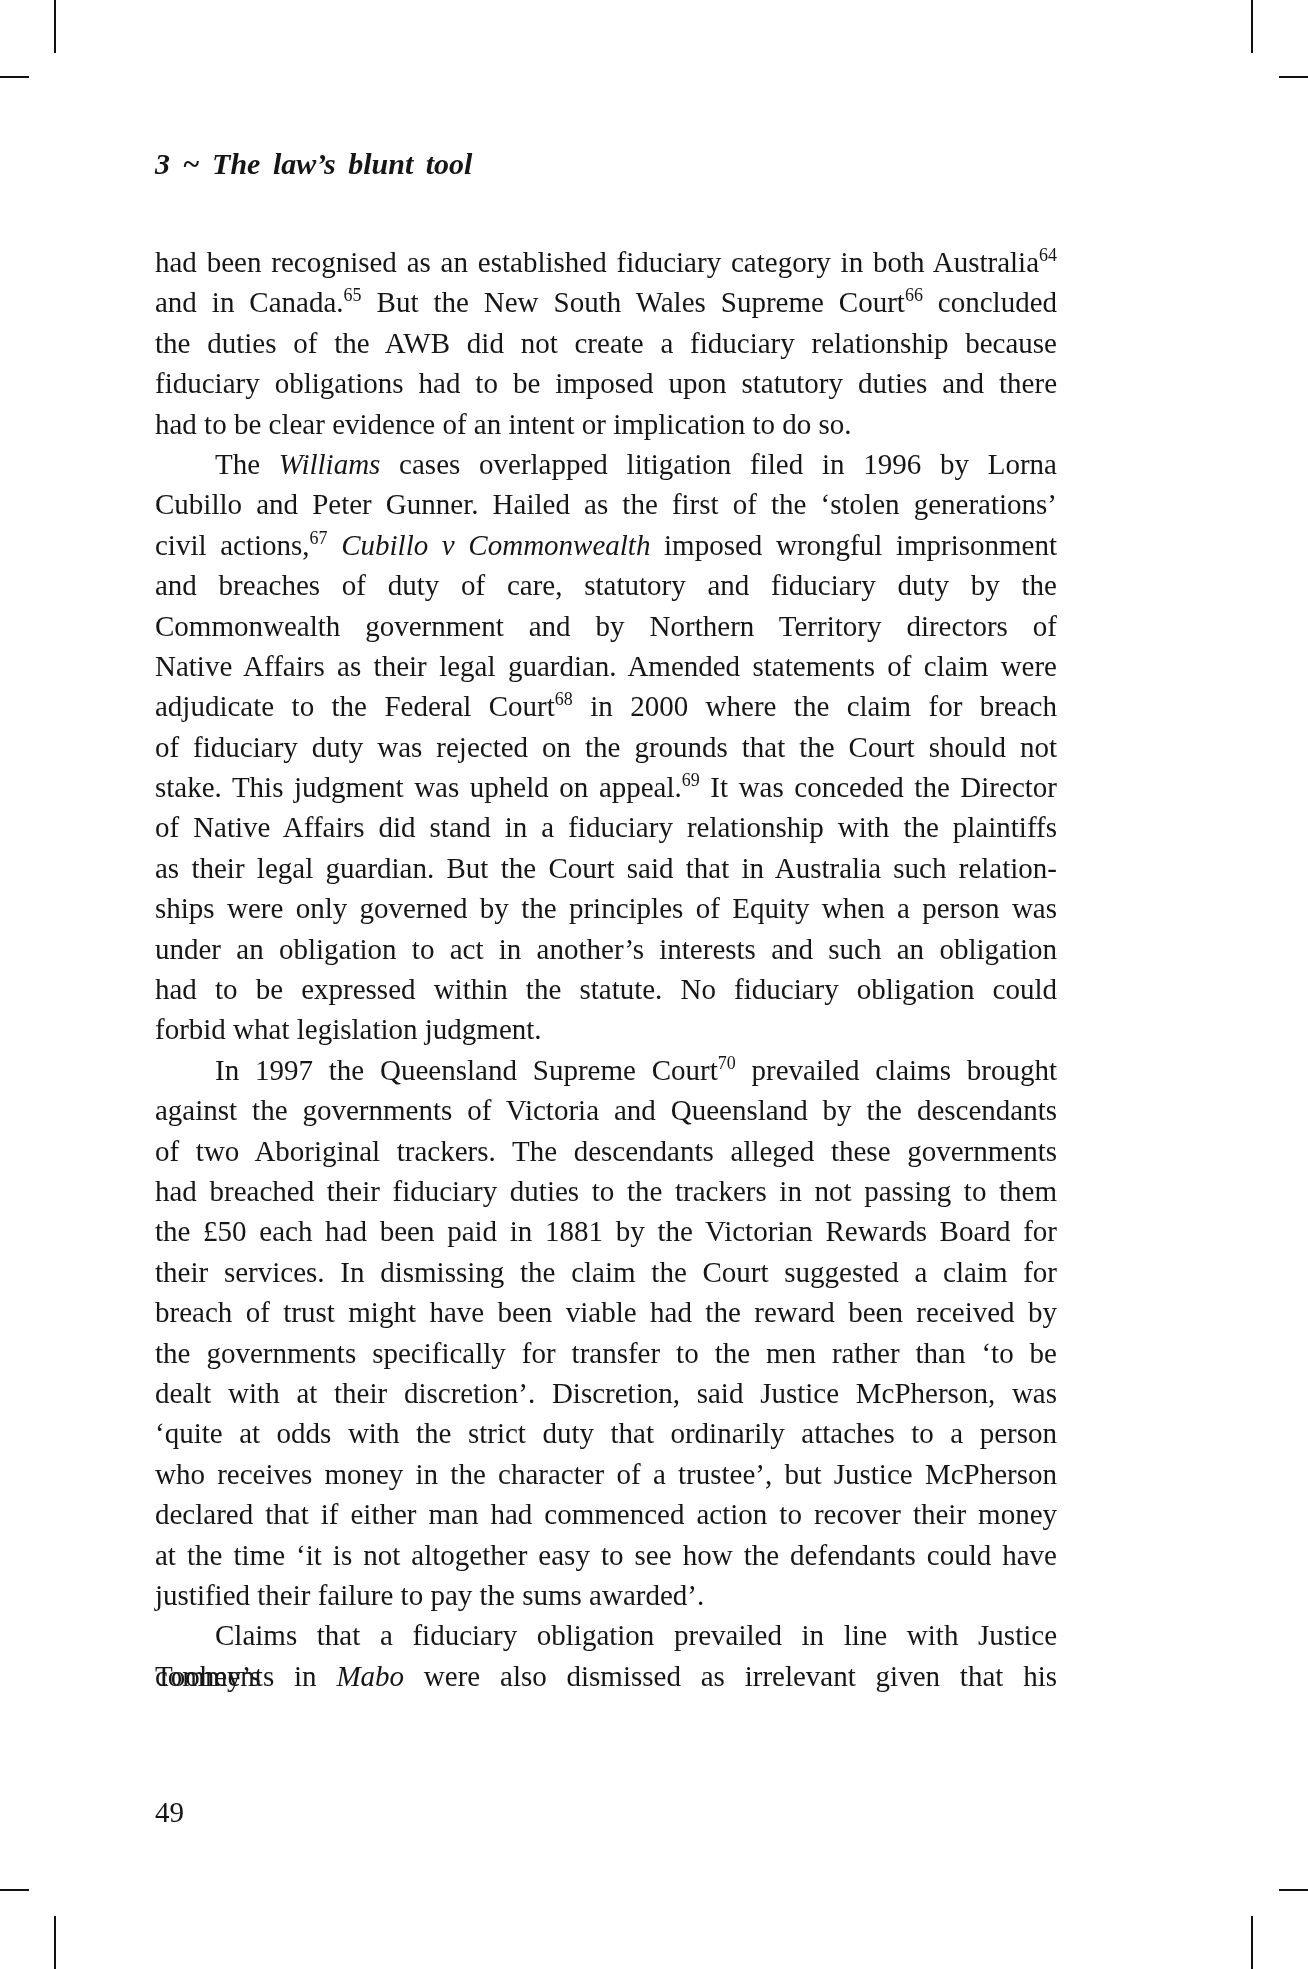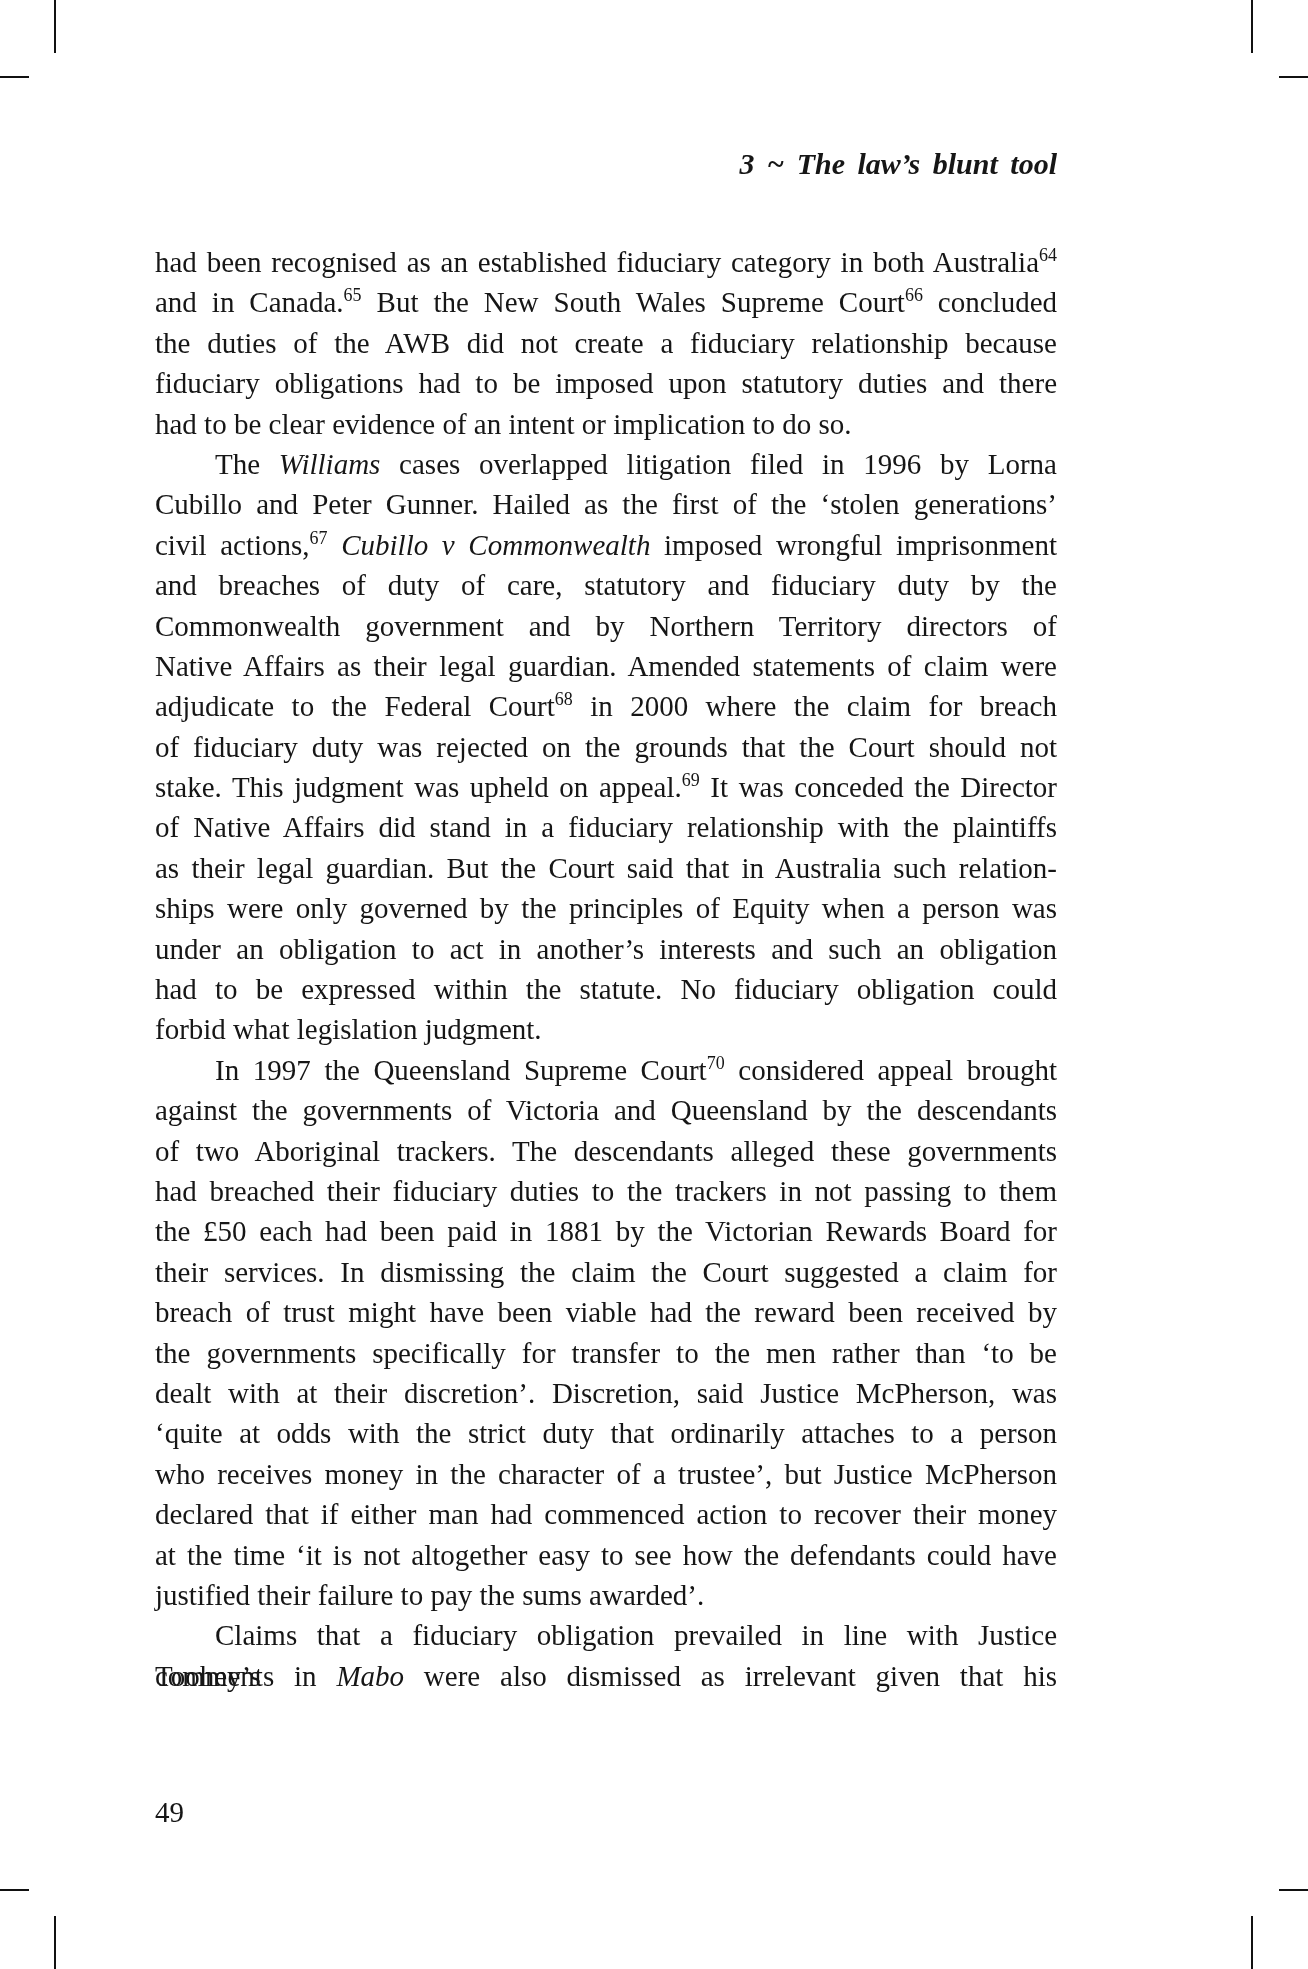--- a/index.html
+++ b/index.html
@@ -21,21 +21,20 @@
   .crop.v-tr { left: 1251px; top: 0; }
   .crop.h-tr { left: 1279px; top: 76px; }
   .crop.h-bl { left: 0;     top: 1889px; }
   .crop.v-bl { left: 54px;  top: 1916px; }
   .crop.h-br { left: 1279px; top: 1889px; }
   .crop.v-br { left: 1251px; top: 1916px; }
 
   .running-head {
     position: absolute;
     left: 155px; top: 148px; width: 902px;
-    text-align: right;
     font-style: italic;
     font-weight: bold;
     font-size: 30px;
     line-height: 32px;
     word-spacing: 5px;
     color: #161616;
   }
   .body-text {
     position: absolute;
     left: 155px; top: 242px; width: 902px;
@@ -96,21 +95,21 @@
       <div class="line"><span>Native Affairs as their legal guardian. Amended statements of claim were</span></div>
       <div class="line"><span>adjudicate to the Federal Court</span><sup>68</sup><span> in 2000 where the claim for breach</span></div>
       <div class="line"><span>of fiduciary duty was rejected on the grounds that the Court should not</span></div>
       <div class="line"><span>stake. This judgment was upheld on appeal.</span><sup>69</sup><span> It was conceded the Director</span></div>
       <div class="line"><span>of Native Affairs did stand in a fiduciary relationship with the plaintiffs</span></div>
       <div class="line"><span>as their legal guardian. But the Court said that in Australia such relation-</span></div>
       <div class="line"><span>ships were only governed by the principles of Equity when a person was</span></div>
       <div class="line"><span>under an obligation to act in another’s interests and such an obligation</span></div>
       <div class="line"><span>had to be expressed within the statute. No fiduciary obligation could</span></div>
       <div class="line para-end"><span>forbid what legislation judgment.</span></div>
-      <div class="line indent"><span>In 1997 the Queensland Supreme Court</span><sup>70</sup><span> considered appeal brought</span></div>
+      <div class="line indent"><span>In 1997 the Queensland Supreme Court</span><sup>70</sup><span> prevailed claims brought</span></div>
       <div class="line"><span>against the governments of Victoria and Queensland by the descendants</span></div>
       <div class="line"><span>of two Aboriginal trackers. The descendants alleged these governments</span></div>
       <div class="line"><span>had breached their fiduciary duties to the trackers in not passing to them</span></div>
       <div class="line"><span>the £50 each had been paid in 1881 by the Victorian Rewards Board for</span></div>
       <div class="line"><span>their services. In dismissing the claim the Court suggested a claim for</span></div>
       <div class="line"><span>breach of trust might have been viable had the reward been received by</span></div>
       <div class="line"><span>the governments specifically for transfer to the men rather than ‘to be</span></div>
       <div class="line"><span>dealt with at their discretion’. Discretion, said Justice McPherson, was</span></div>
       <div class="line"><span>‘quite at odds with the strict duty that ordinarily attaches to a person</span></div>
       <div class="line"><span>who receives money in the character of a trustee’, but Justice McPherson</span></div>

